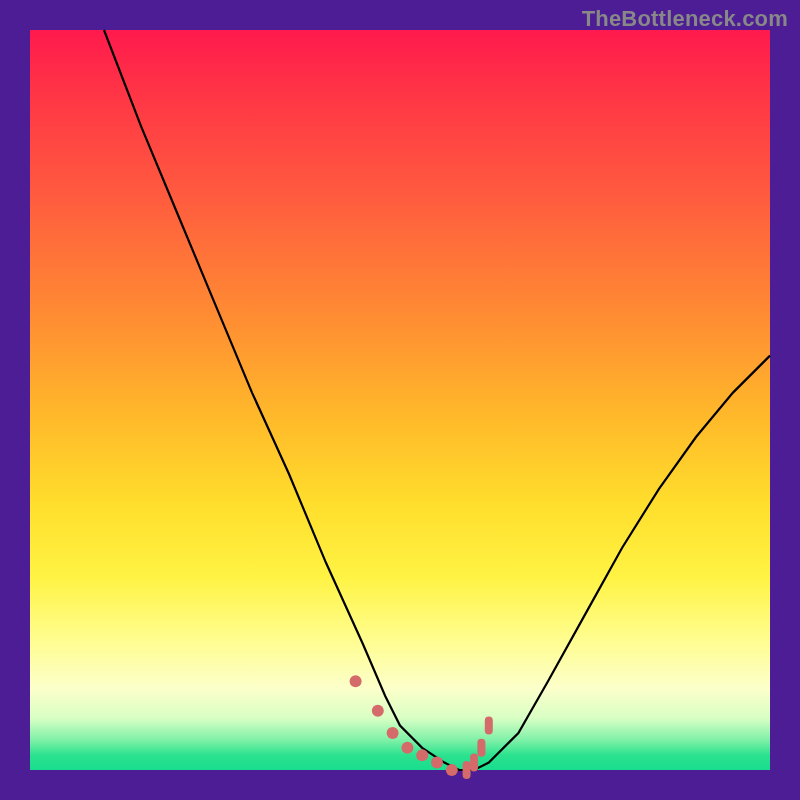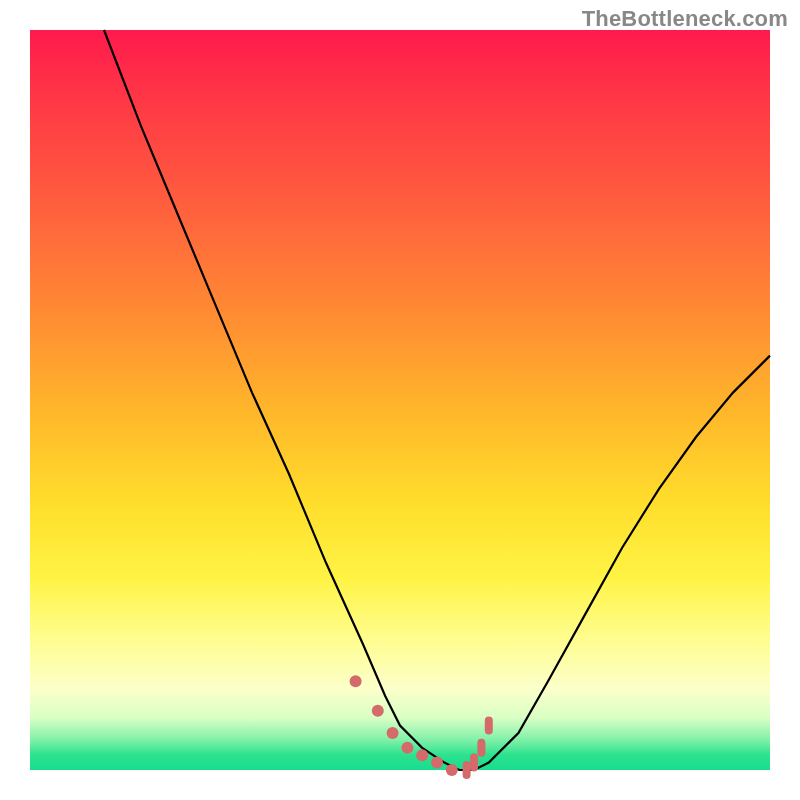--- a/index.html
+++ b/index.html
@@ -10,21 +10,21 @@
     background: #000;
     overflow: hidden;
     font-family: Arial, Helvetica, sans-serif;
   }
   .frame {
     position: absolute;
     left: 0;
     top: 0;
     width: 800px;
     height: 800px;
-    background: #ffffff;
+    background: #4c1d95;
   }
   .plot-area {
     position: absolute;
     left: 30px;
     top: 30px;
     width: 740px;
     height: 740px;
     
     background: linear-gradient(
       to bottom,

